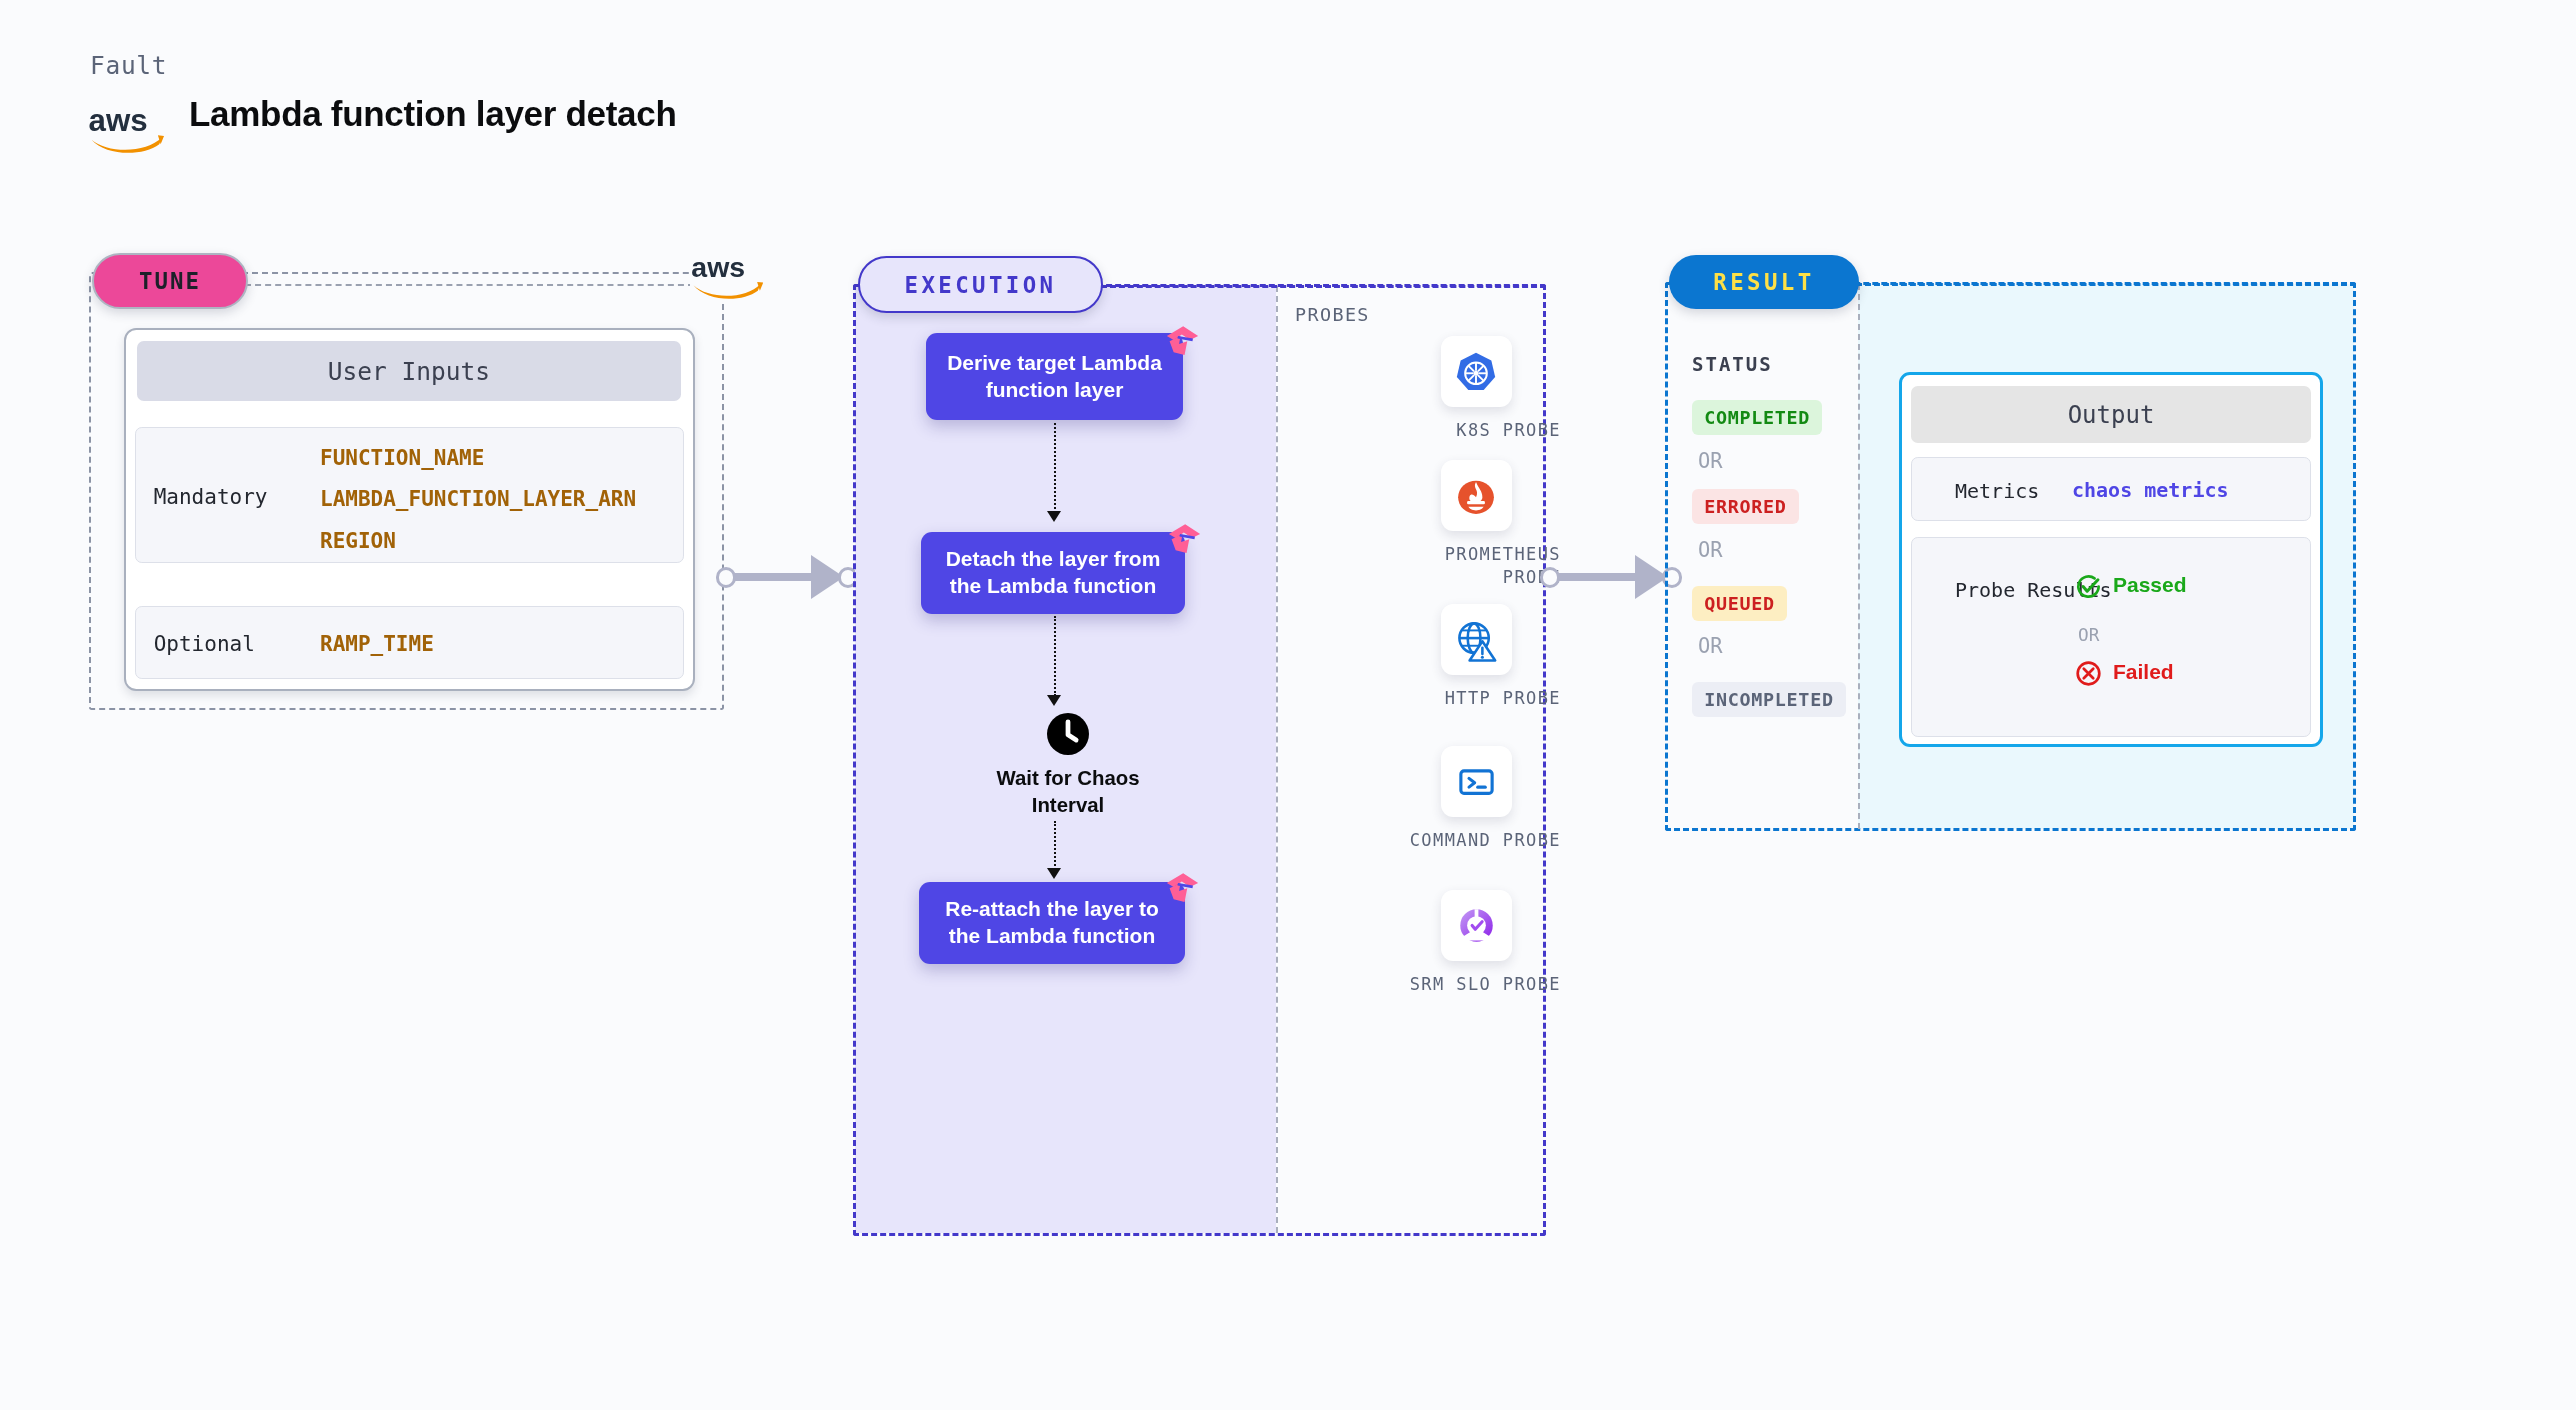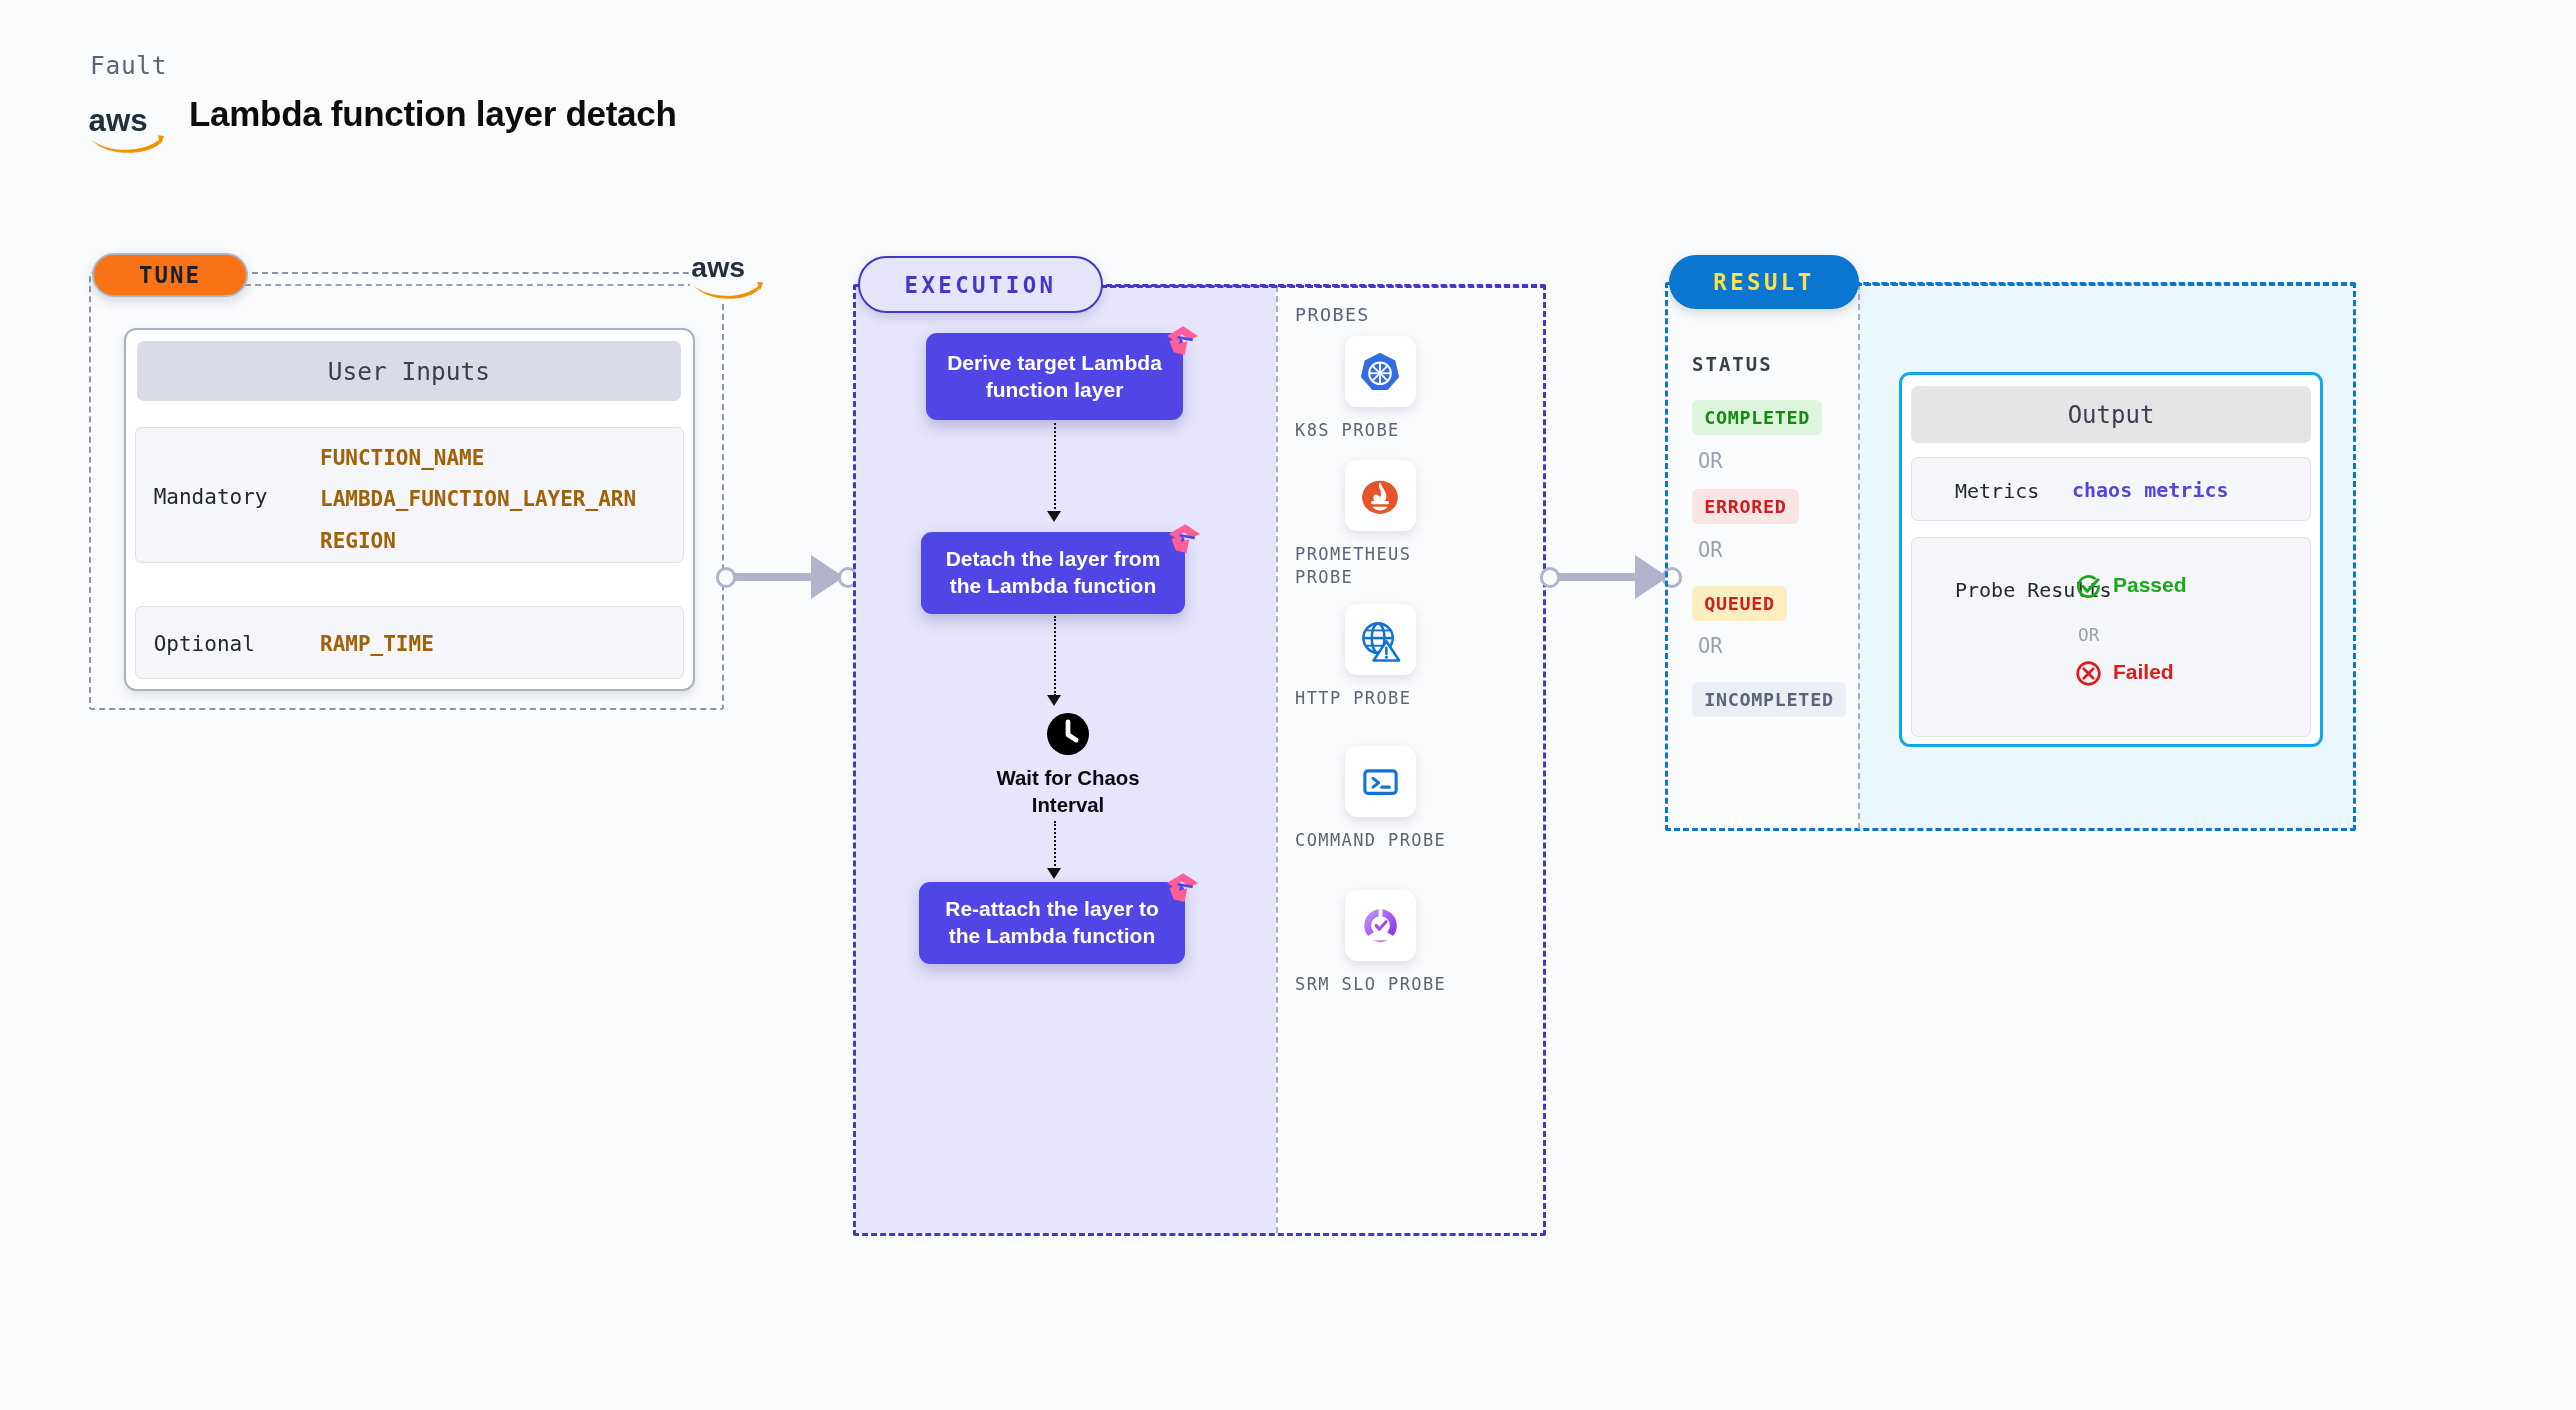--- a/index.html
+++ b/index.html
@@ -36,22 +36,22 @@
     border-radius: 33px;
     font-family: "DejaVu Sans Mono", monospace;
     font-weight: bold;
     box-shadow: 0 4.1px 11px rgba(40,45,70,.18);
     z-index: 6;
   }
 
   
   #tune-frame { left: 89px; top: 272px; width: 635px; height: 438px;
     border: 2px dashed #8b93a5; }
-  #tune-pill { left: 92px; top: 253px; width: 156px; height: 44px;
-    background: #f97316; border: 2px solid #aeb4c2; color: #1c2029;
+  #tune-pill { left: 92px; top: 253px; width: 156px; height: 56px;
+    background: #ec4899; border: 2px solid #aeb4c2; color: #1c2029;
     font-size: 22.4px; letter-spacing: 2px; }
   #aws-mini { position: absolute; left: 690px; top: 250px; width: 78px; height: 53px;
     background: #fafbfd; z-index: 5; }
   #tune-dashline { position: absolute; left: 245px; top: 284px; width: 449px; height: 0;
     border-top: 2.7px dashed #9aa1b0; z-index: 4; }
 
   .card {
     position: absolute; background: #ffffff;
     border: 2px solid #a9b0be; border-radius: 12.2px;
     box-shadow: 0 4.8px 9.5px rgba(40,45,70,.13);
@@ -119,21 +119,21 @@
     border-left: 7.5px solid transparent; border-right: 7.5px solid transparent;
     border-top: 11px solid #111;
   }
   #clock-icon { position: absolute; left: 1047px; top: 713px; width: 42px; height: 42px; }
   #wait-label {
     position: absolute; left: 961px; top: 765px; width: 214px;
     text-align: center; font-size: 20.4px; font-weight: bold; color: #0b0c0e;
     line-height: 1.3;
   }
 
-  .probe { position: absolute; width: 170px; text-align: left; left: 1295px; }
+  .probe { position: absolute; width: 170px; text-align: right; left: 1391px; }
   .probe-tile {
     width: 71px; height: 71px; margin: 0 auto;
     background: #fff; border-radius: 12.2px;
     box-shadow: 0 4.1px 11px rgba(40,45,70,.12);
     display: flex; align-items: center; justify-content: center;
   }
   .probe-name {
     margin-top: 12.2px; font-family: "DejaVu Sans Mono", monospace;
     font-size: 17px; color: #5b6478; letter-spacing: 1.4px; line-height: 1.35;
   }

